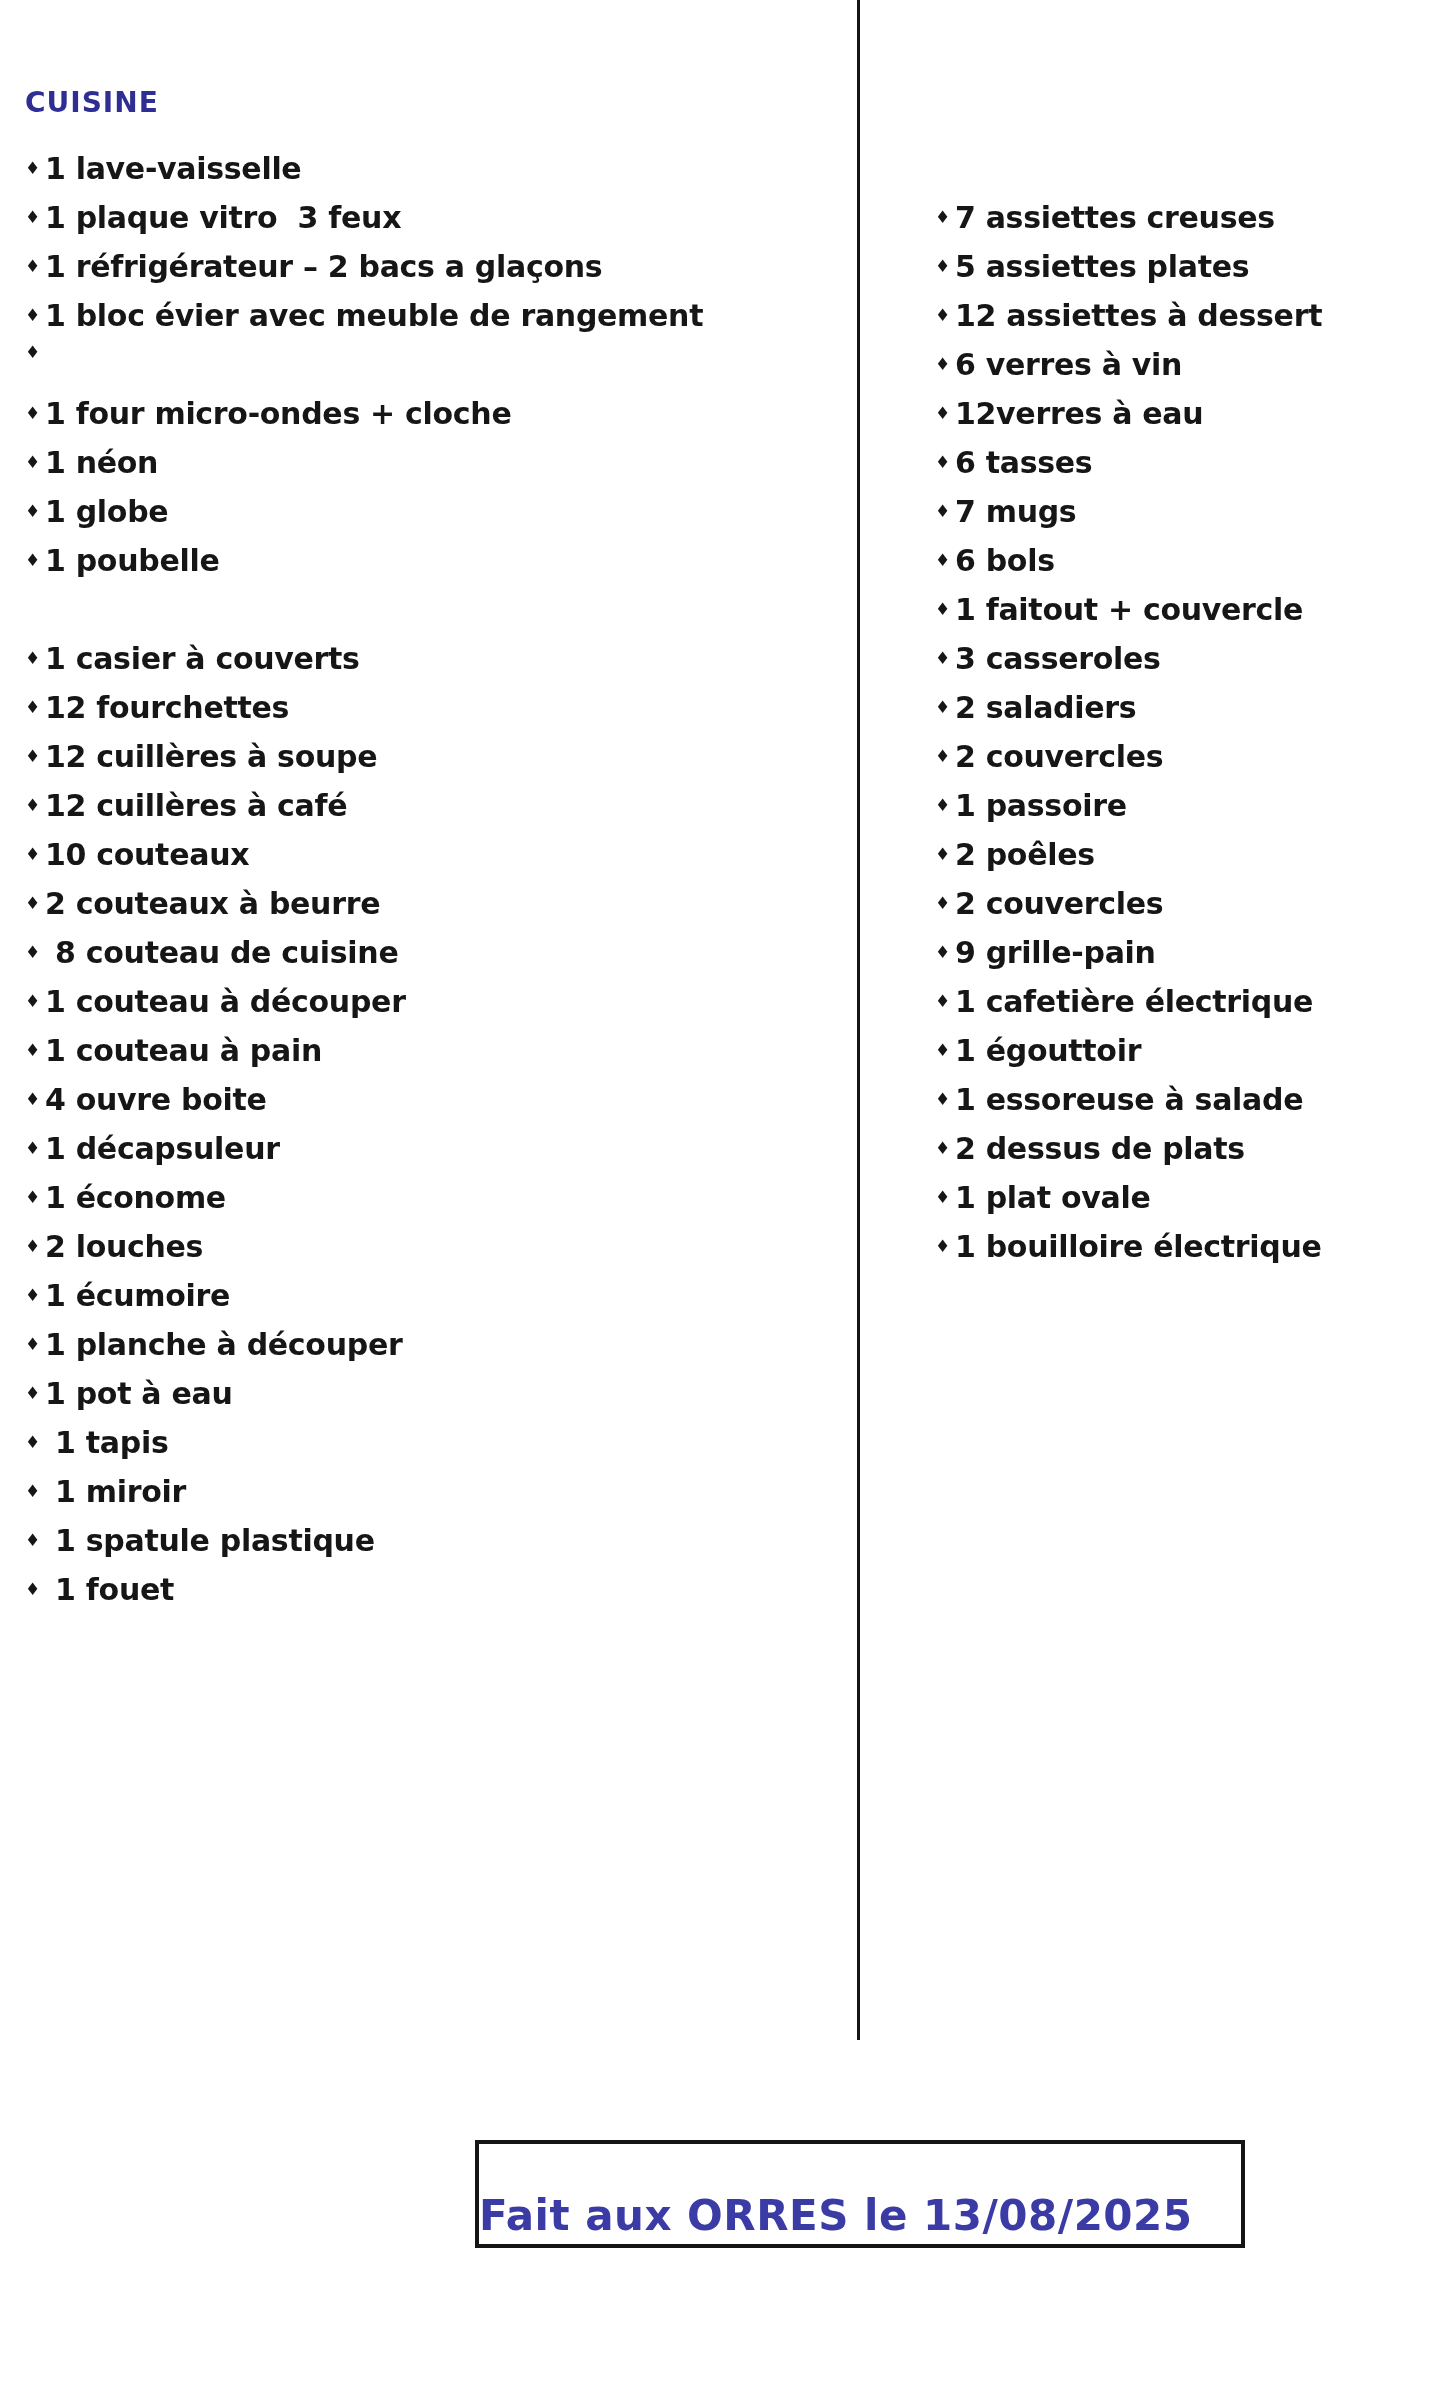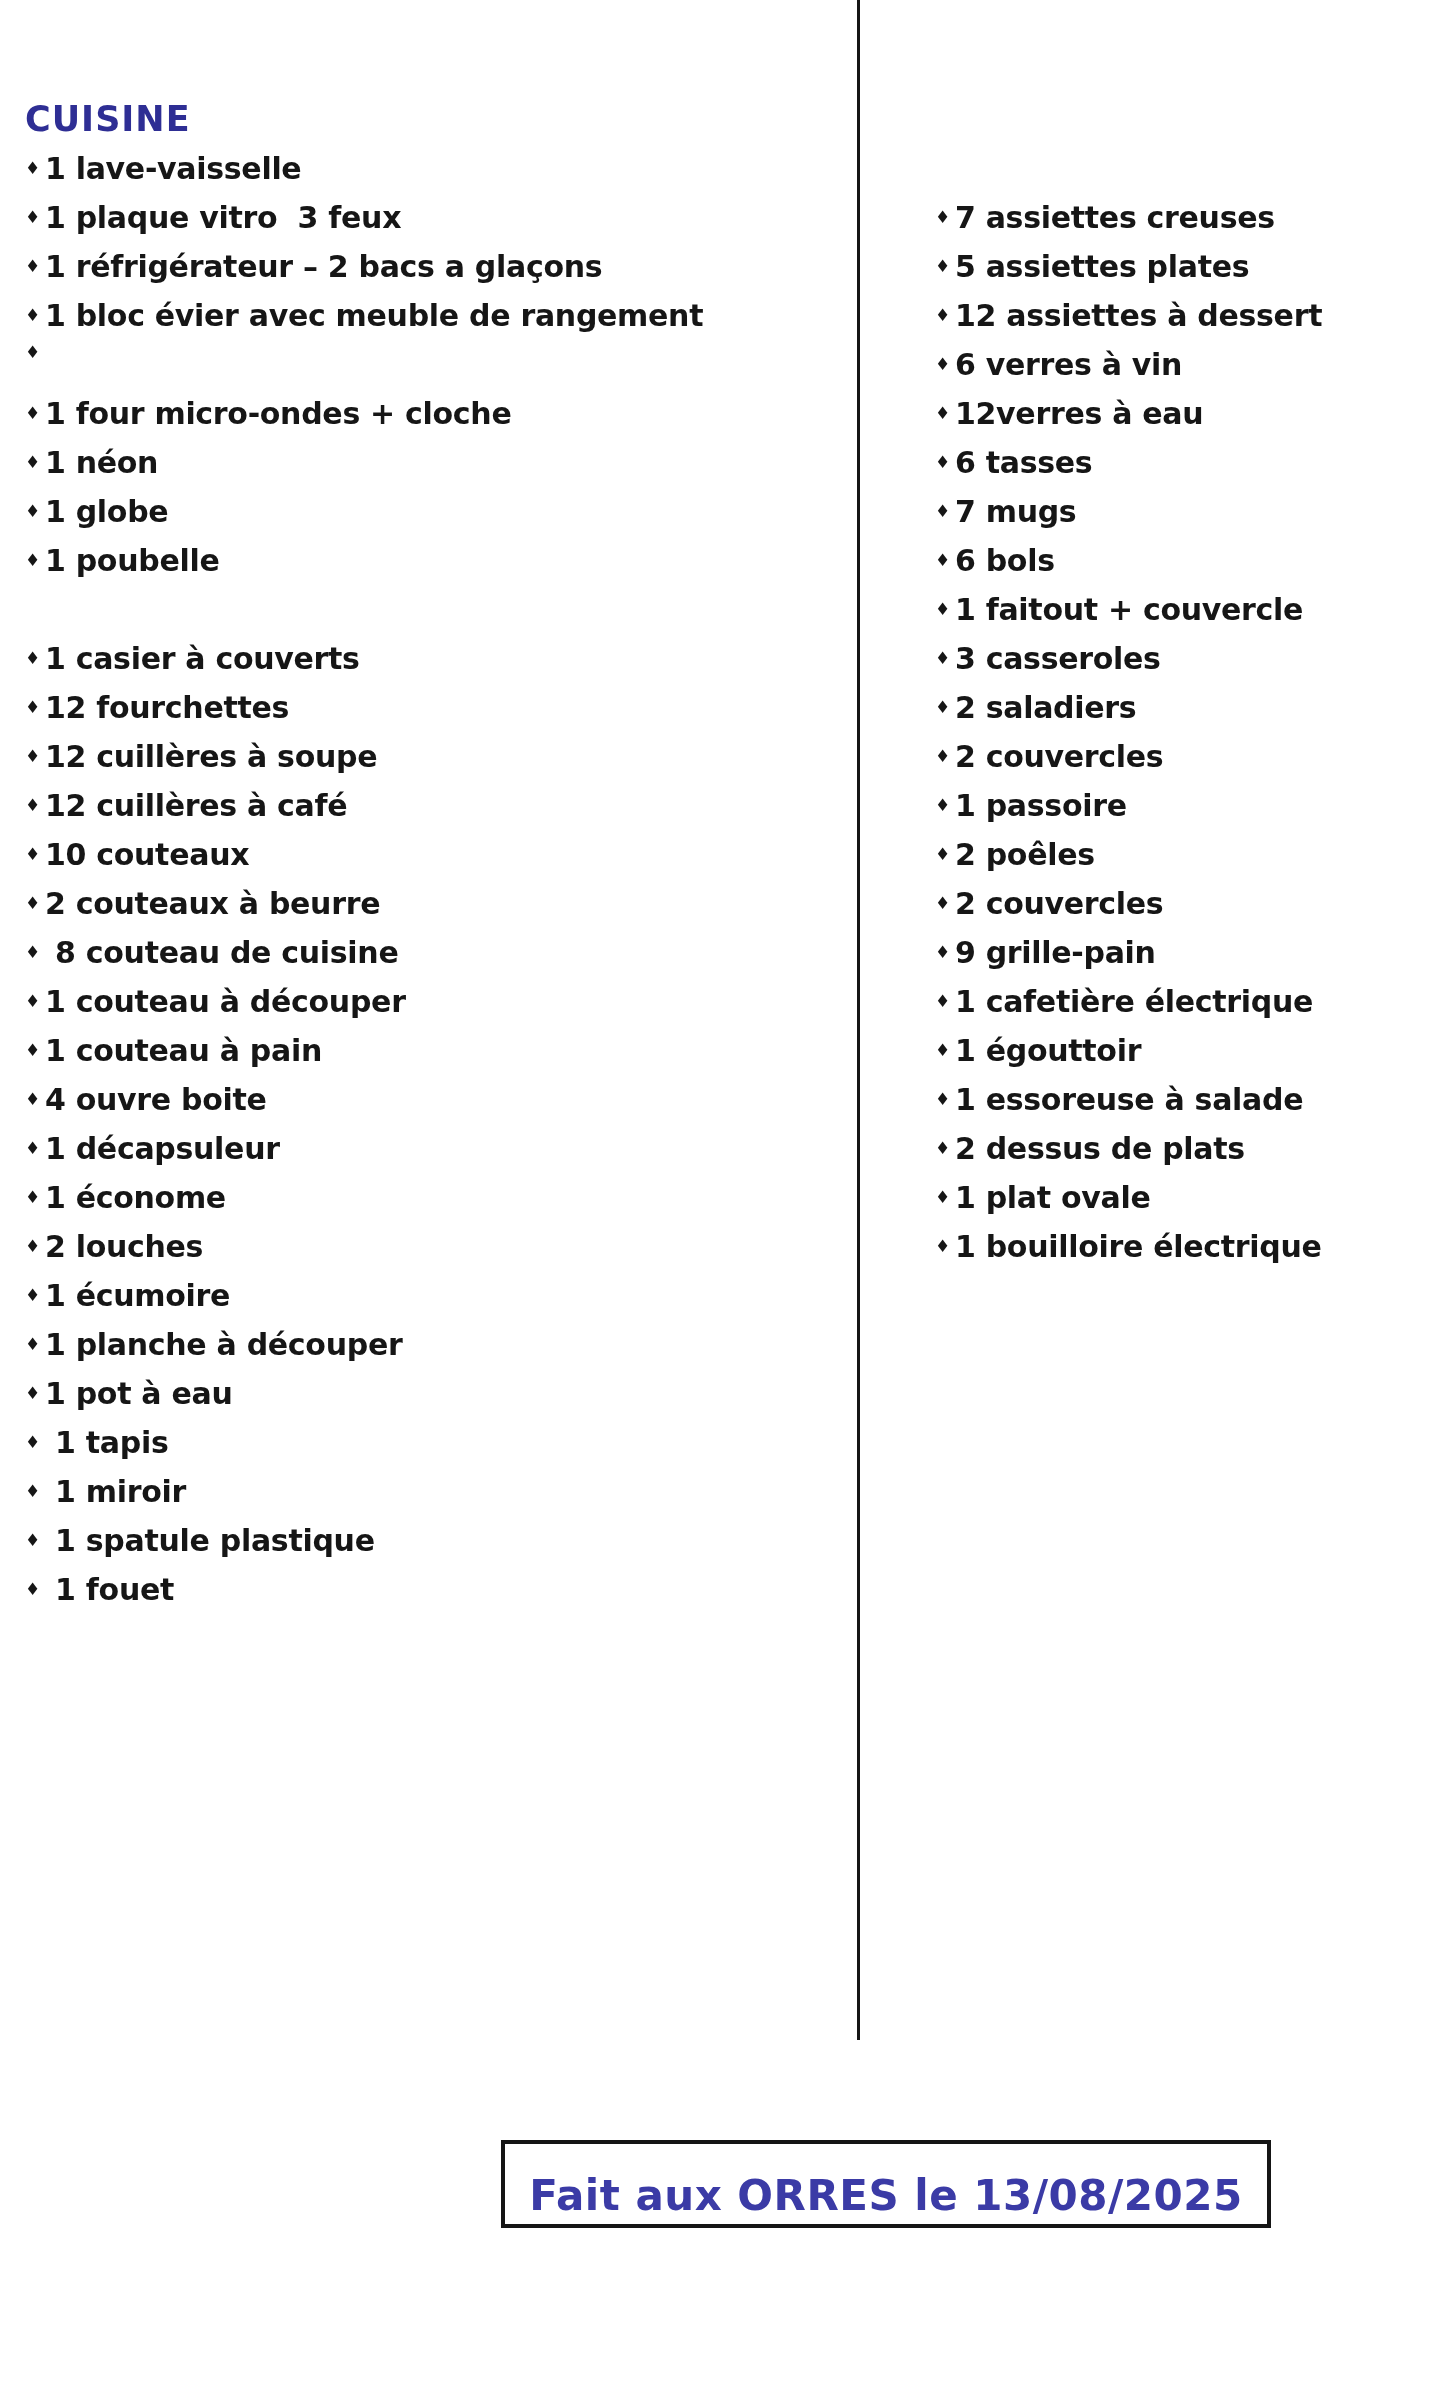--- a/index.html
+++ b/index.html
@@ -14,22 +14,22 @@
     margin:0 auto;
   }
   .divider{
     position:absolute;
     left:857px;top:0;
     width:3px;height:2040px;
     background:#151515;
   }
   .title{
     position:absolute;
-    left:25px;top:99px;
-    font-size:35px;
+    left:25px;top:86px;
+    font-size:28px;
     letter-spacing:1px;
   }
   .list{
     position:absolute;
     list-style:none;margin:0;padding:0;
   }
   .list-left{left:25px;top:151px;width:810px;}
   .list-right{left:935px;top:200px;width:490px;}
   .row{
     display:flex;
@@ -43,27 +43,27 @@
     font-size:17px;
     position:relative;
     top:-5px;
     margin-right:5px;
     flex:0 0 auto;
   }
   .blank .bullet{visibility:hidden;}
   .item-label{white-space:pre;}
   .date-box{
     position:absolute;
-    left:501px;top:2140px;
-    width:770px;height:88px;
+    left:475px;top:2140px;
+    width:770px;height:108px;
     border:4px solid #151515;
     box-sizing:border-box;
     display:flex;
     align-items:flex-end;
-    justify-content:center;
+    justify-content:flex-start;
     padding-bottom:4px;
   }
   .date-text{
     font-size:42px;
     letter-spacing:0.5px;
   }
 </style>
 </head>
 <body>
 

